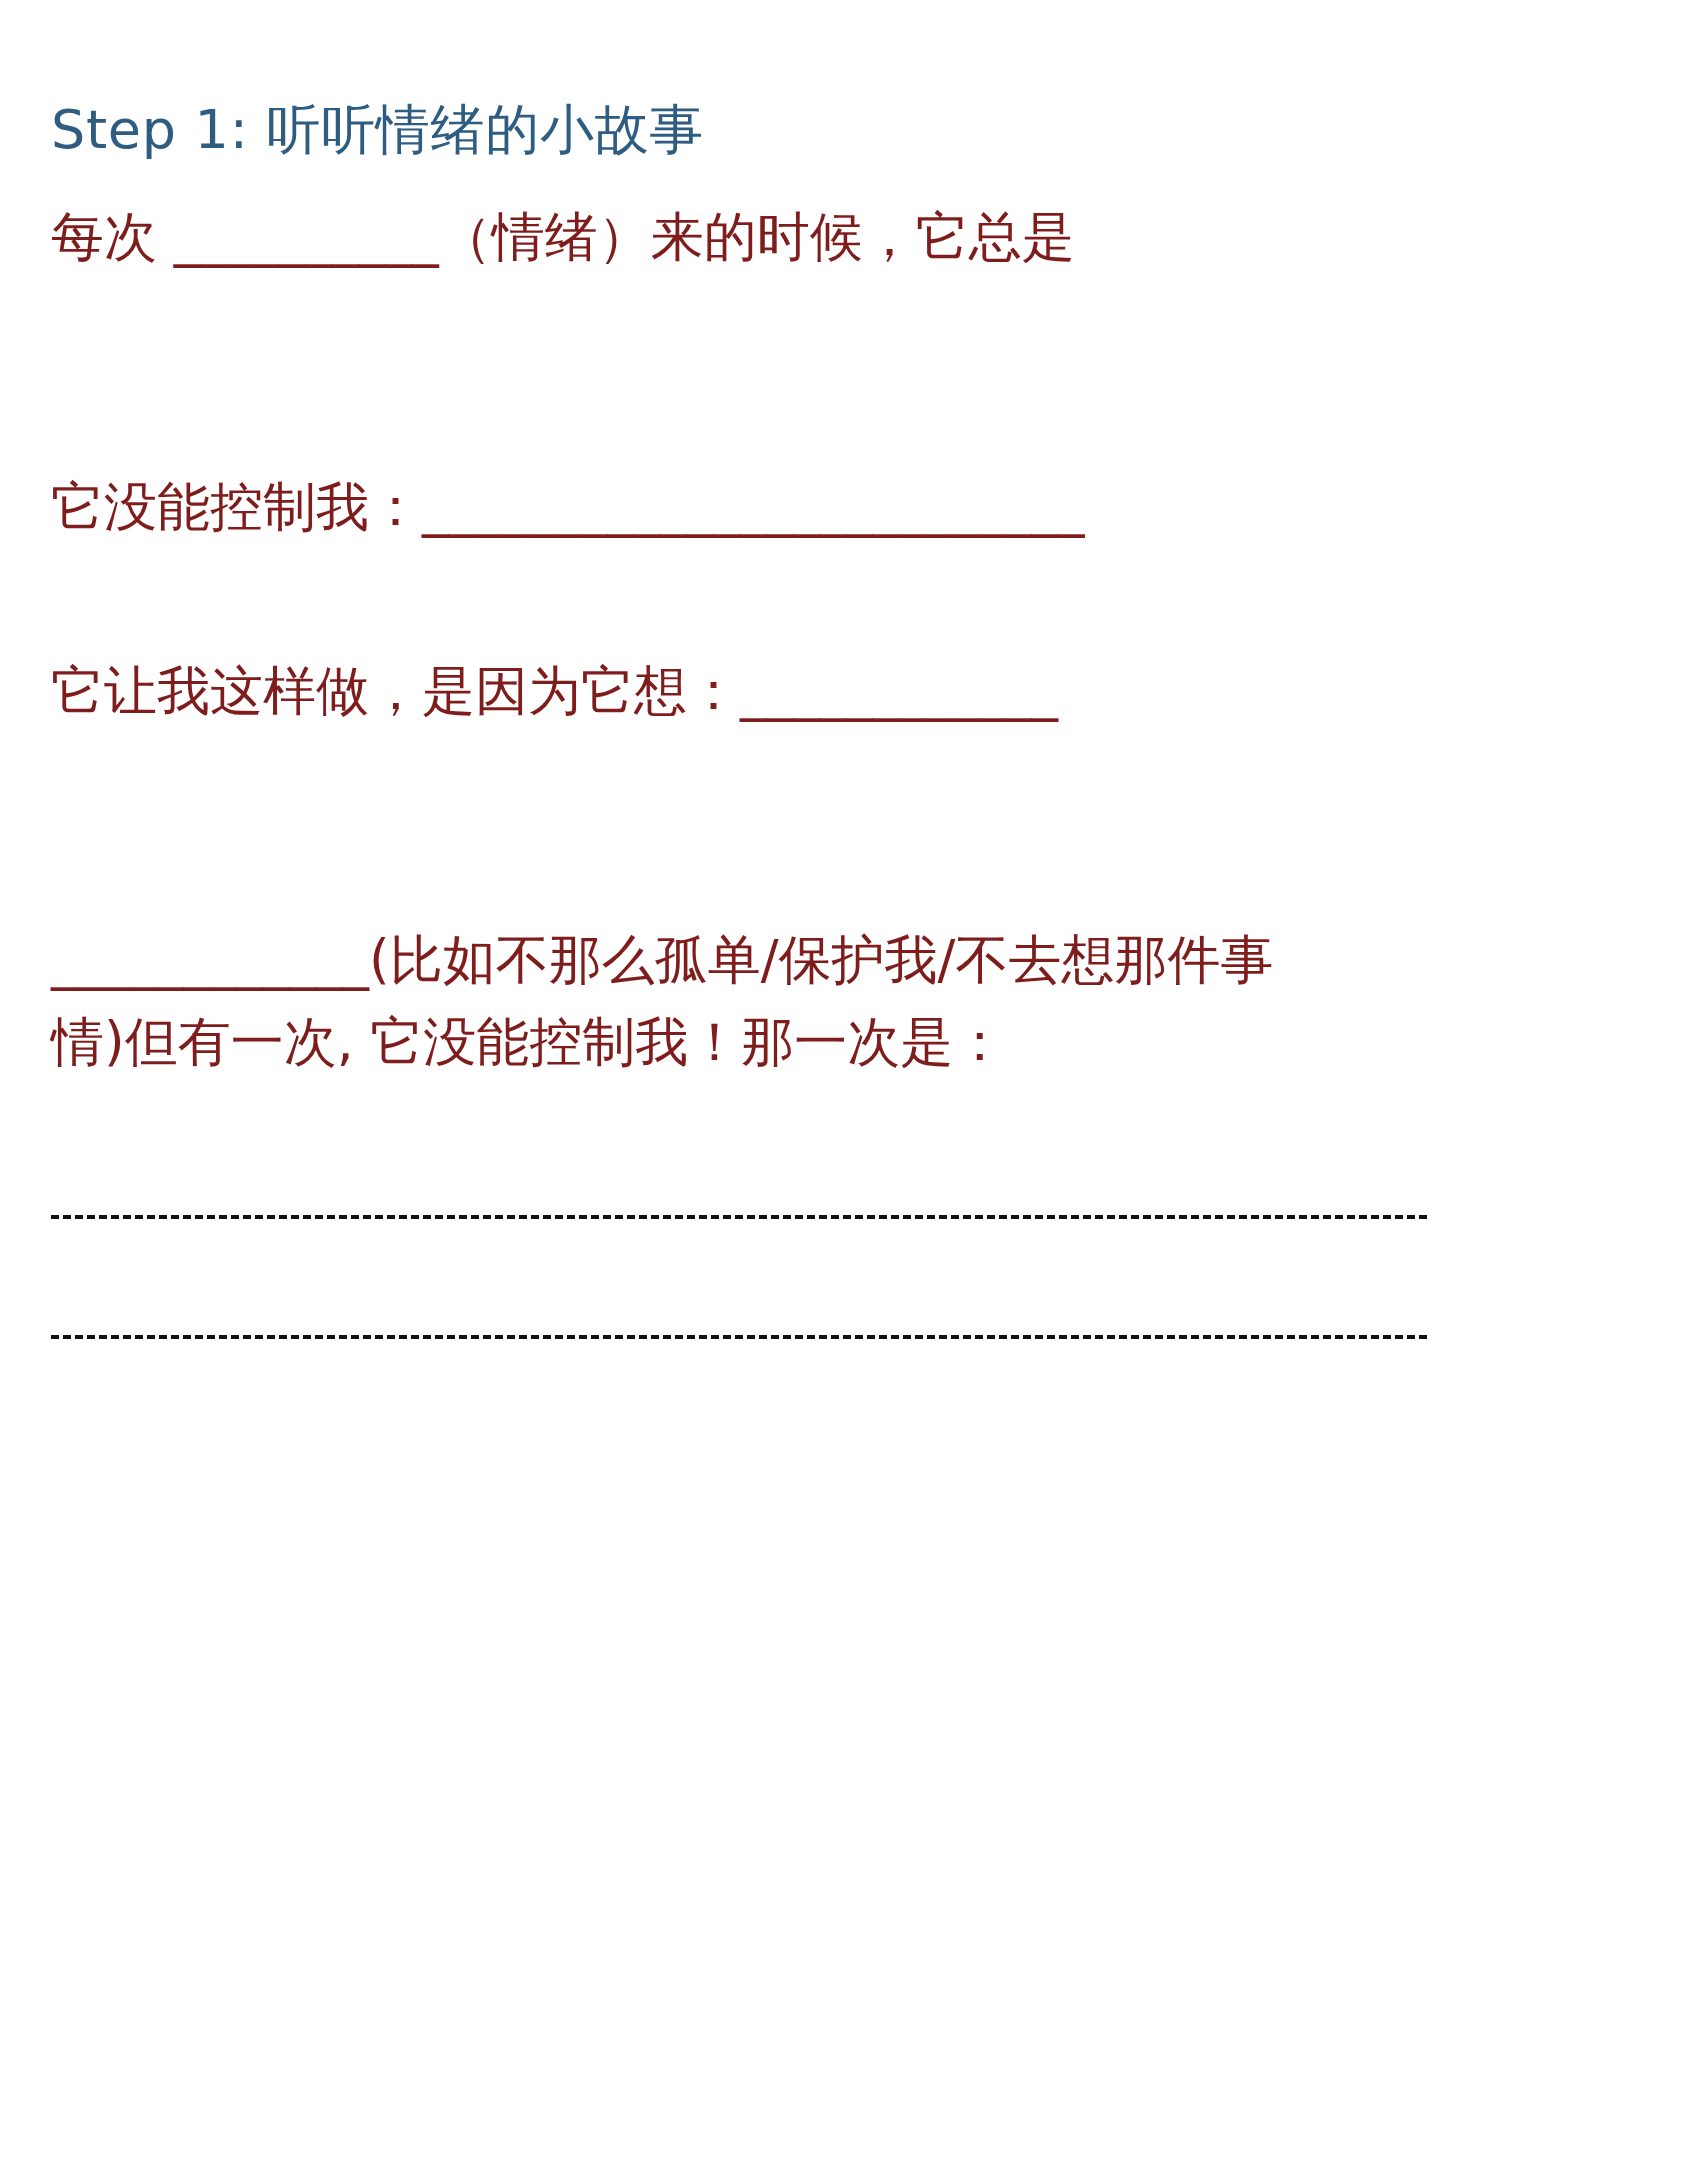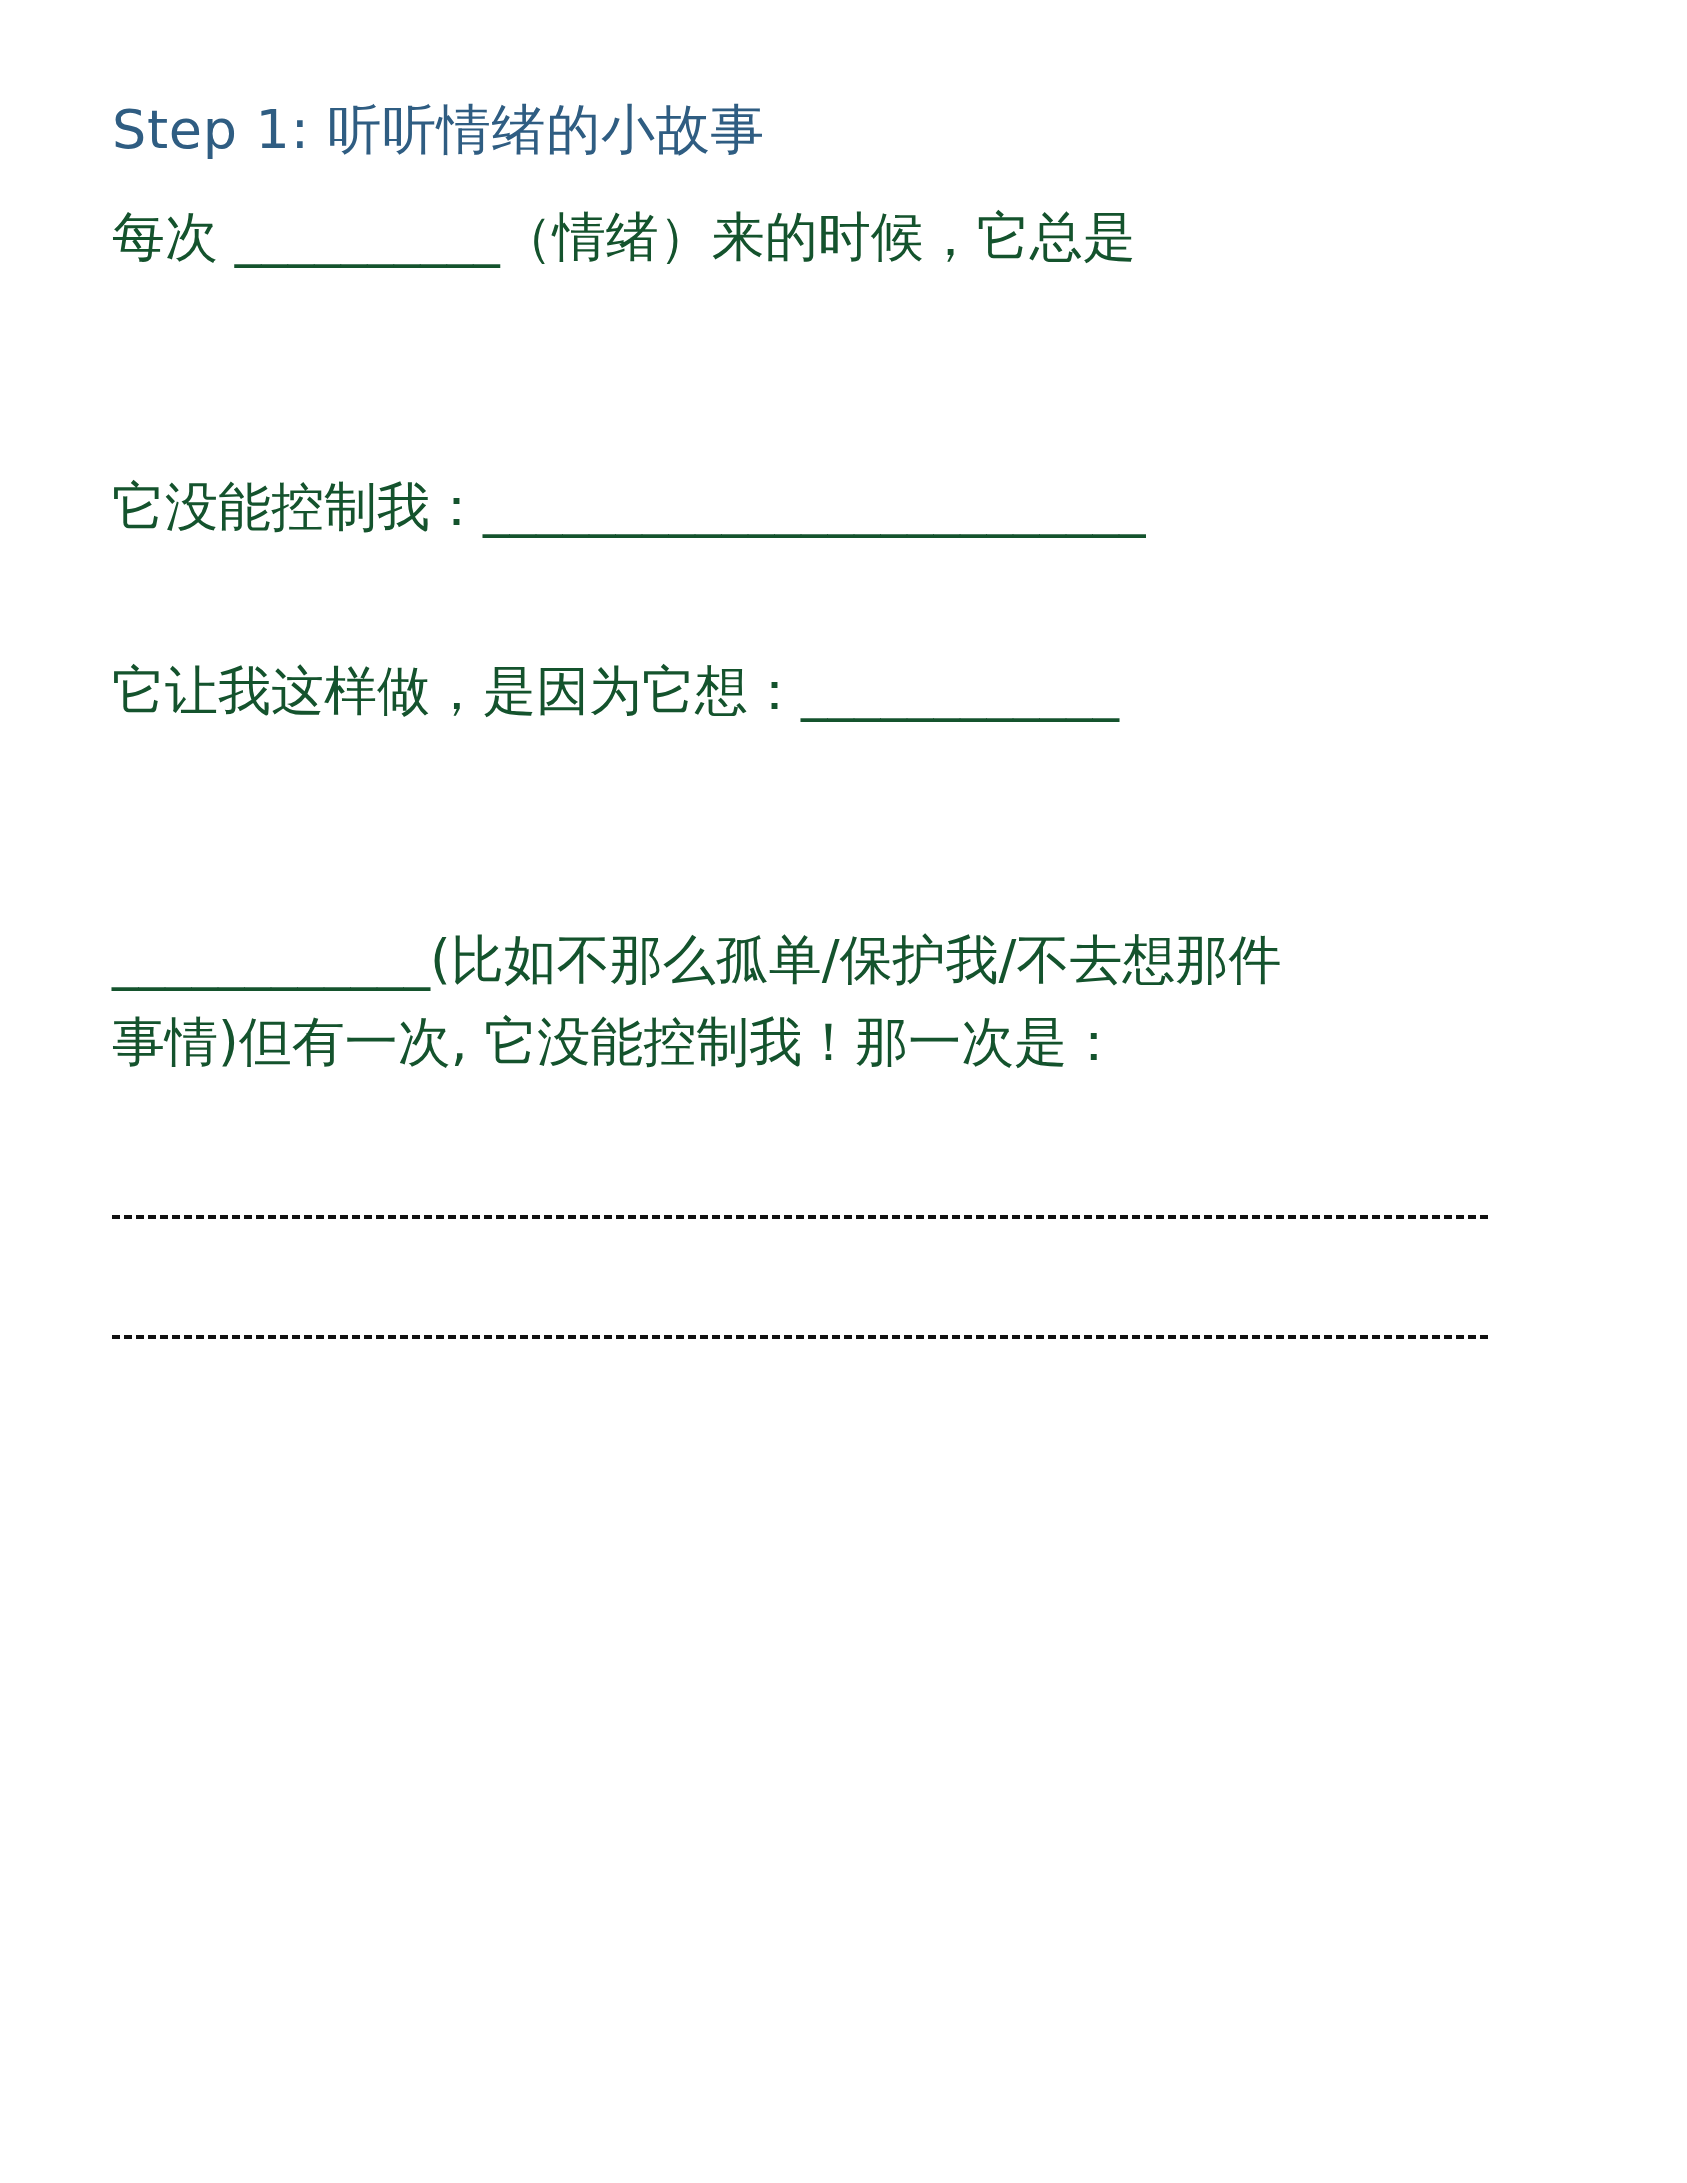--- a/index.html
+++ b/index.html
@@ -13,36 +13,36 @@
     font-family: "DejaVu Sans", sans-serif;
     color: #1a1a1a;
     overflow: hidden;
   }
   .page {
     position: relative;
     width: 1385px;
     height: 2183px;
     background: #ffffff;
     box-sizing: border-box;
-    padding: 99px 103px 0 112px;
+    padding: 99px 103px 0 51px;
   }
   .heading {
     color: #2f5d82;
     font-size: 54px;
     font-weight: 400;
     letter-spacing: 0.7px;
     line-height: 1.15;
     margin: 0 0 40px 0;
     white-space: pre;
   }
   .body-line {
     font-size: 53px;
     font-weight: 400;
     line-height: 1.35;
-    color: #14532d;
+    color: #7f1d1d;
     margin: 0;
     white-space: pre-wrap;
     word-break: break-word;
   }
   .block-1 { margin-top: 20px; }
   .block-2 { margin-top: 198px; }
   .block-3 { margin-top: 113px; }
   .block-4 { margin-top: 192px; }
   .block-4 .body-line { line-height: 1.55; }
   .rule-group { margin-top: 132px; }

